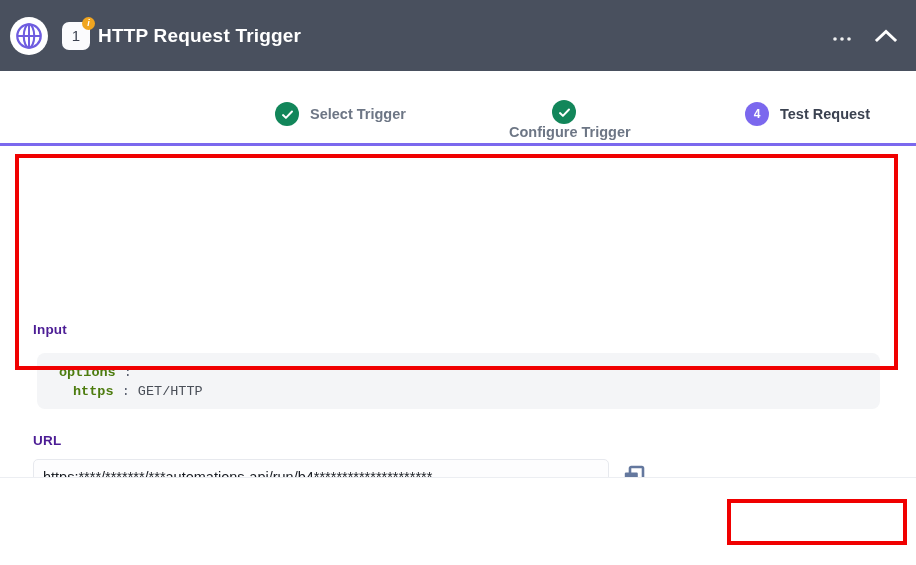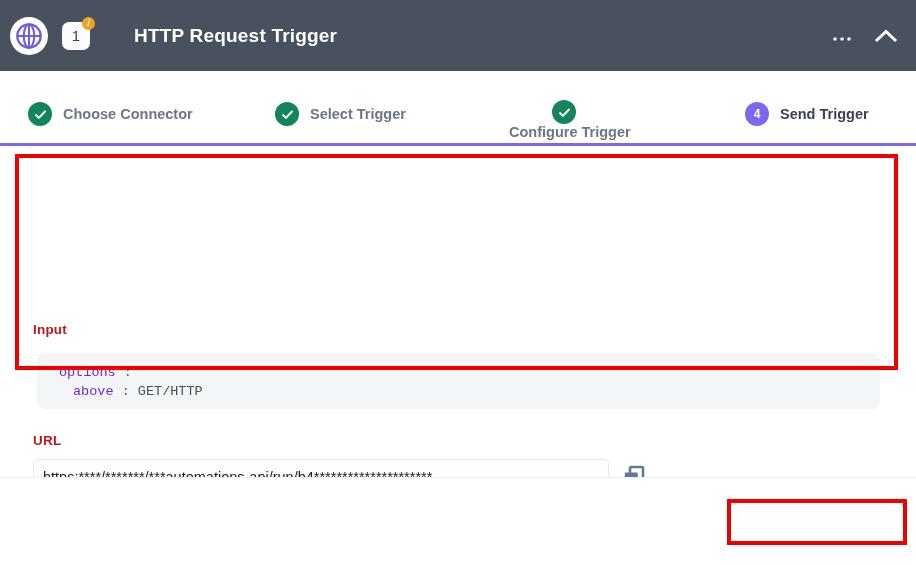--- a/index.html
+++ b/index.html
@@ -31,21 +31,21 @@
   }
   .hdr-chip-badge {
     position: absolute; top: -5px; right: -5px;
     width: 13px; height: 13px; border-radius: 50%;
     background: #f0a520; color: #ffffff;
     font-size: 9px; font-weight: bold; font-style: italic;
     display: flex; align-items: center; justify-content: center;
     line-height: 1;
   }
   .hdr-title {
-    margin-left: 44px; color: #ffffff; font-size: 19px; font-weight: bold;
+    margin-left: 8px; color: #ffffff; font-size: 19px; font-weight: bold;
     letter-spacing: .2px;
   }
   .hdr-spacer { flex: 1 1 auto; }
   .hdr-dots {
     color: #ffffff; font-size: 20px; letter-spacing: 1px; line-height: 10px;
     padding: 6px 8px; margin-right: 14px; opacity: .92;
   }
   .hdr-collapse { margin-right: 18px; display: flex; align-items: center; }
 
   
@@ -78,34 +78,34 @@
   .redbox {
     position: absolute; border: 4px solid #f00000; pointer-events: none; z-index: 6;
   }
   #redbox-main  { left: 15px; top: 154px; width: 883px; height: 216px; }
   #redbox-test  { left: 727px; top: 499px; width: 180px; height: 46px; }
 
   
   .content { position: absolute; left: 0; top: 149px; width: 916px; height: 328px; background: #fff; }
 
   .field-label {
-    position: absolute; font-size: 13.5px; font-weight: bold; color: #b91c1c;
+    position: absolute; font-size: 13.5px; font-weight: bold; color: #4c1d95;
     letter-spacing: .2px;
   }
   #label-input { left: 33px; top: 173px; }
   #label-url   { left: 33px; top: 284px; text-align: right; }
 
   .code-block {
     position: absolute; left: 37px; top: 204px; width: 843px; height: 56px;
     background: #f4f5f7; border-radius: 8px;
     padding: 10px 0 0 22px;
     font-family: "Liberation Mono", "DejaVu Sans Mono", monospace;
     font-size: 13.5px; line-height: 19px; color: #4a4f58;
   }
-  .code-key { color: #6d28d9; font-weight: normal; }
+  .code-key { color: #4d7c0f; font-weight: bold; }
   .code-colon { color: #5a6070; }
   .code-indent { display: inline-block; width: 14px; }
 
   .url-row { position: absolute; left: 33px; top: 310px; display: flex; align-items: center; }
   .url-field {
     width: 576px; height: 36px; background: #fdfdfe;
     border: 1px solid #e7e9ee; border-radius: 5px;
     display: flex; align-items: center; padding: 0 9px;
     font-size: 14.5px; color: #181c22; font-weight: 500;
     overflow: hidden; white-space: nowrap;
@@ -170,28 +170,20 @@
 
     <div class="hdr-collapse">
       <svg width="24" height="16" viewBox="0 0 24 16" aria-hidden="true">
         <polyline points="3,12 12,3.5 21,12" fill="none" stroke="#ffffff" stroke-width="3" stroke-linecap="square"></polyline>
       </svg>
     </div>
   </div>
 
   <div class="stepper">
 
-    <div class="step s1">
-      <span class="step-badge done">
-        <svg width="15" height="15" viewBox="0 0 16 16" aria-hidden="true">
-          <polyline points="3.2,8.6 6.3,11.6 12.8,4.8" fill="none" stroke="#ffffff" stroke-width="2.1" stroke-linecap="round" stroke-linejoin="round"></polyline>
-        </svg>
-      </span>
-      <span class="step-label">Choose Connector</span>
-    </div>
 
     <div class="step s2">
       <span class="step-badge done">
         <svg width="15" height="15" viewBox="0 0 16 16" aria-hidden="true">
           <polyline points="3.2,8.6 6.3,11.6 12.8,4.8" fill="none" stroke="#ffffff" stroke-width="2.1" stroke-linecap="round" stroke-linejoin="round"></polyline>
         </svg>
       </span>
       <span class="step-label">Select Trigger</span>
     </div>
 
@@ -199,31 +191,31 @@
       <span class="step-badge done">
         <svg width="15" height="15" viewBox="0 0 16 16" aria-hidden="true">
           <polyline points="3.2,8.6 6.3,11.6 12.8,4.8" fill="none" stroke="#ffffff" stroke-width="2.1" stroke-linecap="round" stroke-linejoin="round"></polyline>
         </svg>
       </span>
       <span class="step-label">Configure Trigger</span>
     </div>
 
     <div class="step s4">
       <span class="step-badge active">4</span>
-      <span class="step-label active">Send Trigger</span>
+      <span class="step-label active">Test Request</span>
     </div>
   </div>
 
   <div class="content">
 
     <div class="field-label" id="label-input">Input</div>
 
     <div class="code-block">
       <div><span class="code-key">options</span> <span class="code-colon">:</span></div>
-      <div><span class="code-indent"></span><span class="code-key">above</span> <span class="code-colon">:</span> <span>GET/HTTP</span></div>
+      <div><span class="code-indent"></span><span class="code-key">https</span> <span class="code-colon">:</span> <span>GET/HTTP</span></div>
     </div>
 
     <div class="field-label" id="label-url">URL</div>
 
     <div class="url-row">
       <div class="url-field">https:****/*******/***automations-api/run/b4*********************</div>
       <div class="copy-btn">
         <svg width="22" height="24" viewBox="0 0 22 24" aria-hidden="true">
           <rect x="7" y="2" width="13" height="14" rx="1.2" fill="none" stroke="#64789e" stroke-width="2.6"></rect>
           <rect x="1.8" y="7.5" width="13" height="14" rx="1.2" fill="#64789e"></rect>

